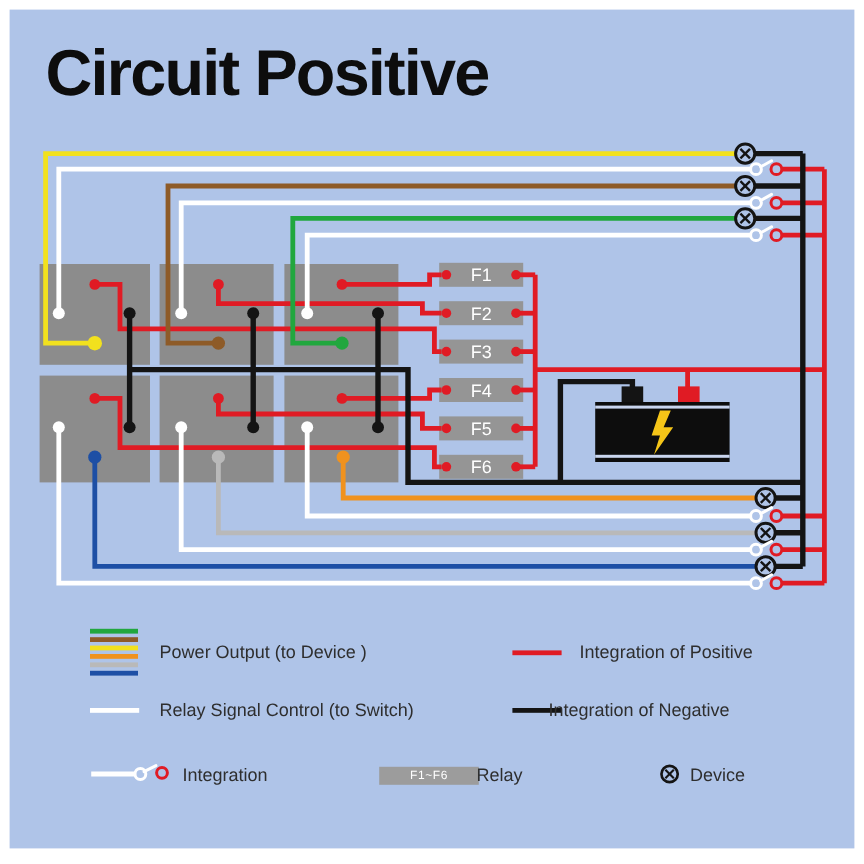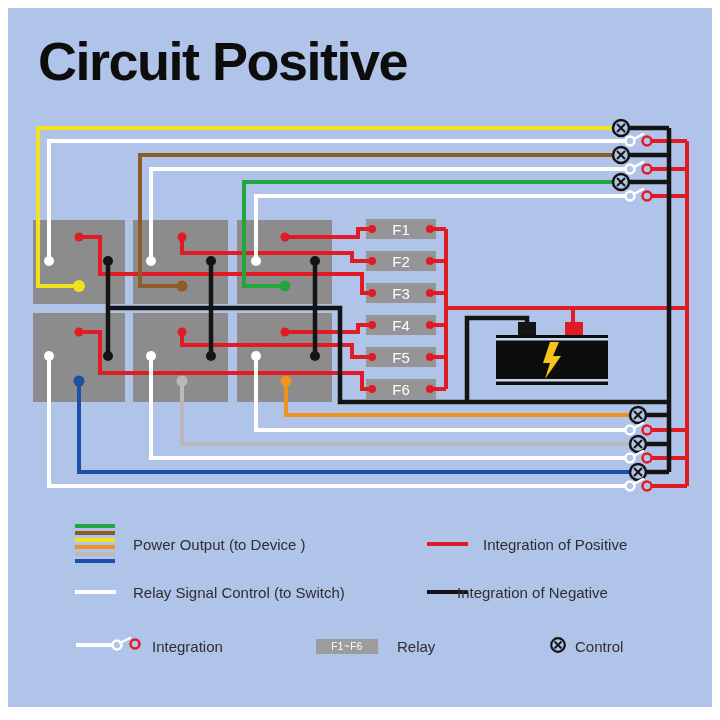--- a/index.html
+++ b/index.html
@@ -14,21 +14,21 @@
   }
   svg.diagram{position:absolute;left:0;top:0;}
   .lg-label{
     position:absolute;font-size:15px;color:#2e2e2e;white-space:nowrap;
     transform:translateY(-50%);
   }
   .stripes{position:absolute;left:75px;top:524px;width:40px;}
   .stripe{width:40px;height:3.5px;margin-bottom:3.5px;}
   .line-swatch{position:absolute;width:41px;height:4px;}
   .fuse-chip{
-    position:absolute;left:316px;top:639px;width:62px;height:15px;
+    position:absolute;left:316px;top:639px;width:83px;height:15px;
     display:flex;align-items:center;justify-content:center;
     font-size:10px;color:#ffffff;letter-spacing:0.5px;
   }
   .sym{position:absolute;}
 </style>
 </head>
 <body>
 
 <div class="panel" style="background: rgb(175, 196, 232);"></div>
 
@@ -207,13 +207,13 @@
 <div class="lg-label" style="left:152px;top:646px;">Integration</div>
 
 <div class="fuse-chip" id="fuse-chip" style="background: rgb(156, 156, 156);">F1~F6</div>
 <div class="lg-label" style="left:397px;top:646px;">Relay</div>
 
 <svg class="sym" style="left:549px;top:636px;" width="18" height="18" viewBox="0 0 18 18">
   <circle cx="9" cy="9" r="6.8" fill="none" stroke="#141414" stroke-width="2.2"></circle>
   <line x1="5.5" y1="5.5" x2="12.5" y2="12.5" stroke="#141414" stroke-width="1.8"></line>
   <line x1="12.5" y1="5.5" x2="5.5" y2="12.5" stroke="#141414" stroke-width="1.8"></line>
 </svg>
-<div class="lg-label" style="left:575px;top:646px;">Control</div>
+<div class="lg-label" style="left:575px;top:646px;">Device</div>
 
 </body></html>

